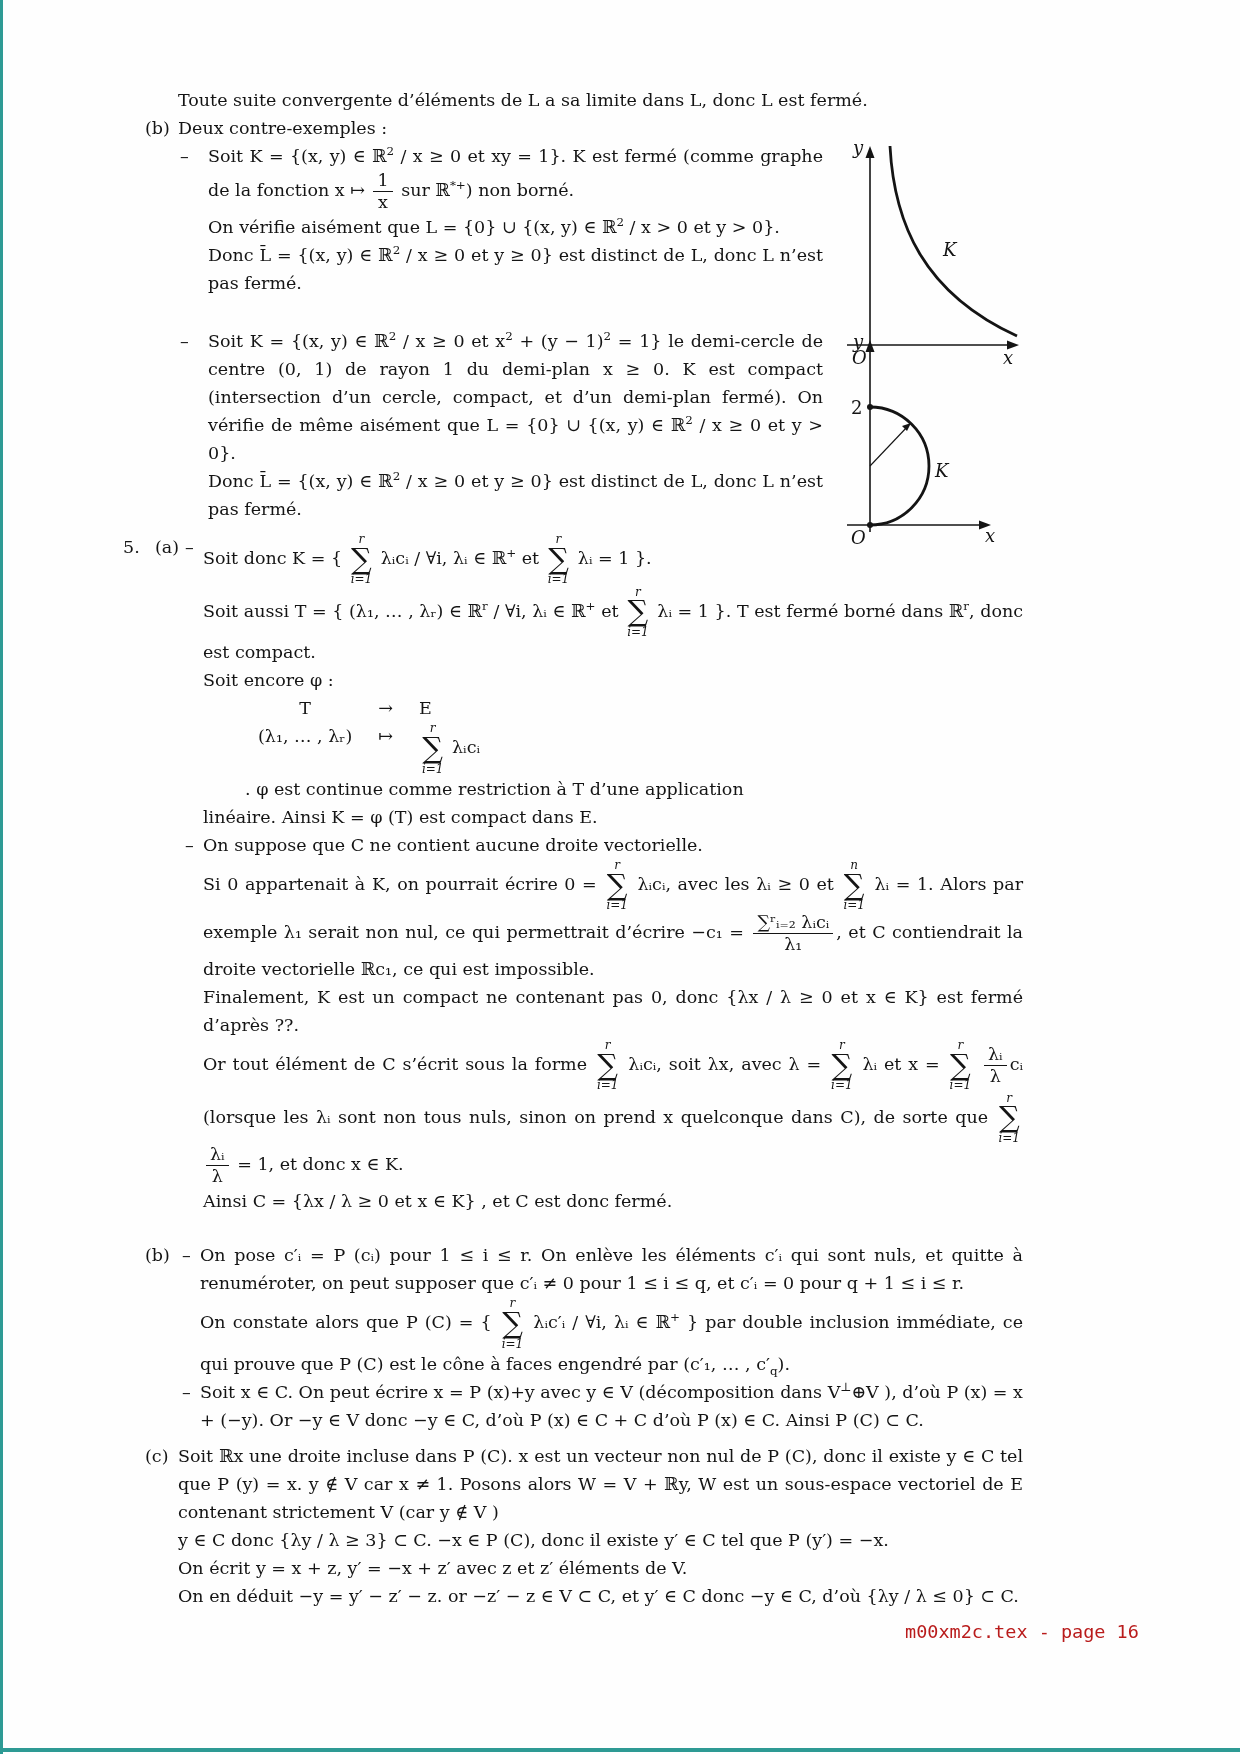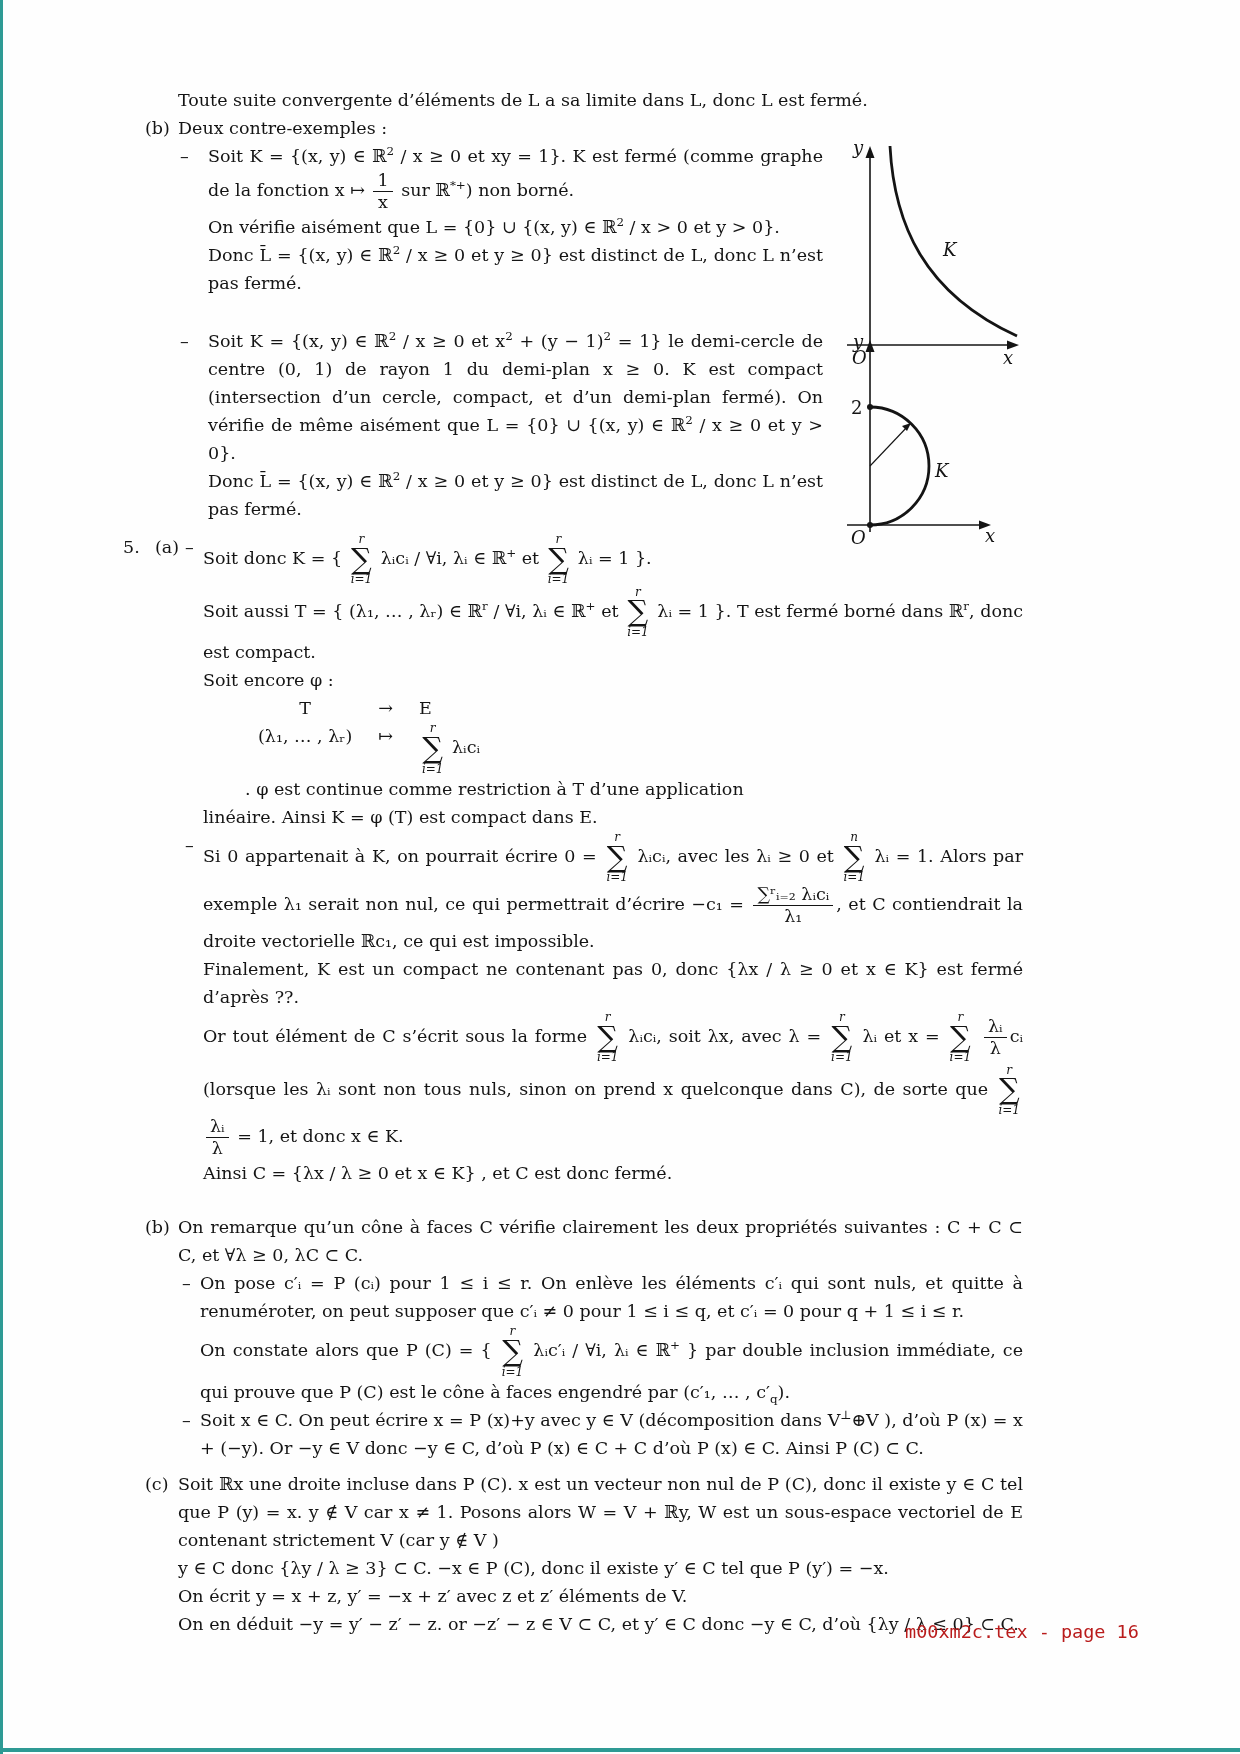--- a/index.html
+++ b/index.html
@@ -129,20 +129,21 @@
             </span>
             <span class="phi-rest">. φ est continue comme restriction à T d’une application</span>
           </div>
           <p class="para">linéaire. Ainsi K = φ (T) est compact dans E.</p>
         </div>
       </div>
 
       <div class="bullet-5">
         <span class="dash">–</span>
         <div>
+          <p class="para">On suppose que C ne contient aucune droite vectorielle.</p>
           <p class="para">Si 0 appartenait à K, on pourrait écrire 0 = <span class="bigop">
                 <span class="lt">r</span>
                 <span class="sg">∑</span>
                 <span class="lb">i=1</span>
               </span> λᵢcᵢ, avec les λᵢ ≥ 0 et <span class="bigop">
                 <span class="lt">n</span>
                 <span class="sg">∑</span>
                 <span class="lb">i=1</span>
               </span> λᵢ = 1. Alors par exemple λ₁ serait non nul, ce qui permettrait d’écrire −c₁ = <span class="frac">
                 <span class="fn">∑ʳᵢ₌₂ λᵢcᵢ</span>
@@ -172,23 +173,20 @@
                 <span class="fn">λᵢ</span>
                 <span class="fd">λ</span>
               </span> = 1, et donc x ∈ K.</p>
           <p class="para">Ainsi C = {λx / λ ≥ 0 et x ∈ K} , et C est donc fermé.</p>
         </div>
       </div>
     </div>
 
     <div class="rel sec5b">
       <span class="mk mk-b">(b)</span>
-      <div class="txt-b">
-        <p class="para">On remarque qu’un cône à faces C vérifie clairement les deux propriétés suivantes : C + C ⊂ C, et ∀λ ≥ 0, λC ⊂ C.</p>
-      </div>
       <div class="inner-dash">
         <span class="dash">–</span>
         <p class="para">On pose c′ᵢ = P (cᵢ) pour 1 ≤ i ≤ r. On enlève les éléments c′ᵢ qui sont nuls, et quitte à renuméroter, on peut supposer que c′ᵢ ≠ 0 pour 1 ≤ i ≤ q, et c′ᵢ = 0 pour q + 1 ≤ i ≤ r.</p>
       </div>
       <div class="inner-plain">
         <p class="para">On constate alors que P (C) = { <span class="bigop">
               <span class="lt">r</span>
               <span class="sg">∑</span>
               <span class="lb">i=1</span>
             </span> λᵢc′ᵢ / ∀i, λᵢ ∈ ℝ<sup>+</sup> } par double inclusion immédiate, ce qui prouve que P (C) est le cône à faces engendré par (c′₁, … , c′<sub>q</sub>).</p>

